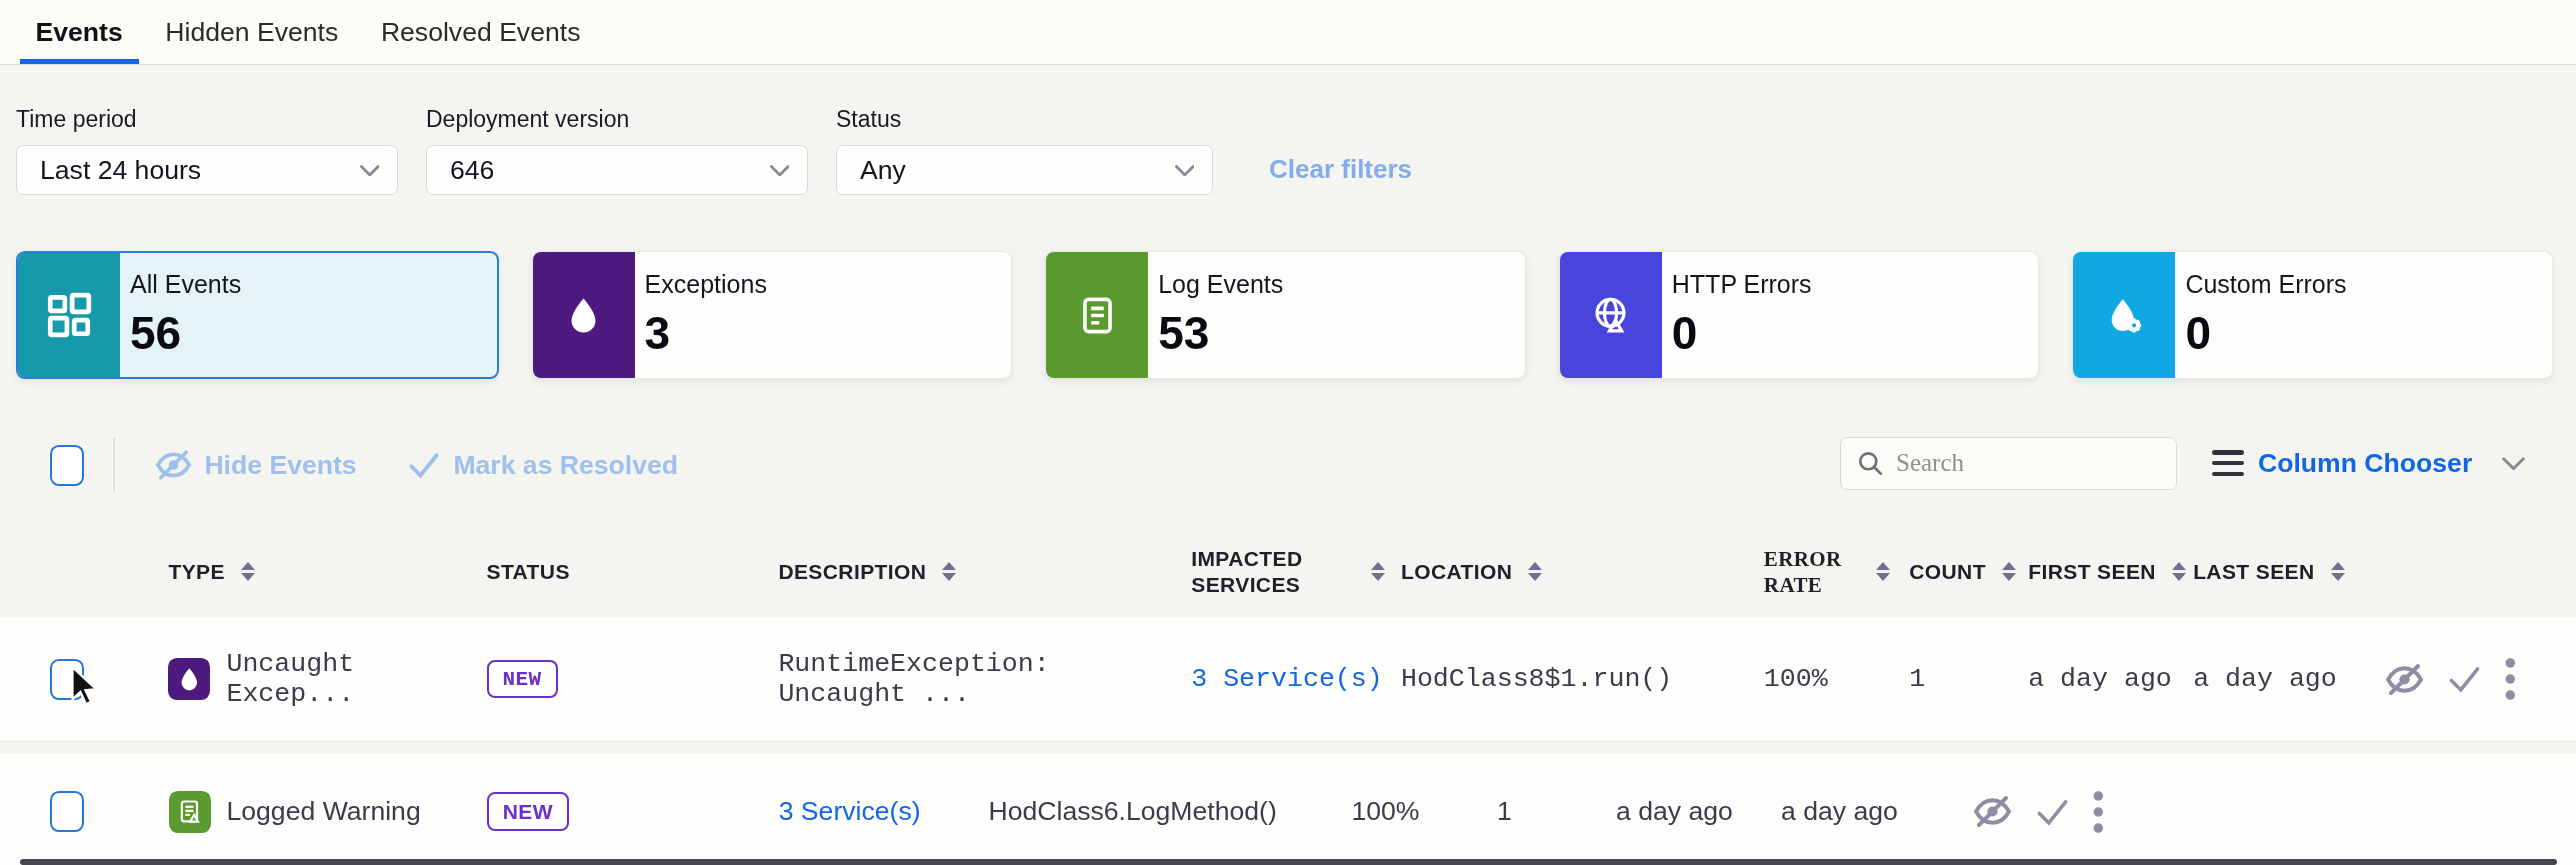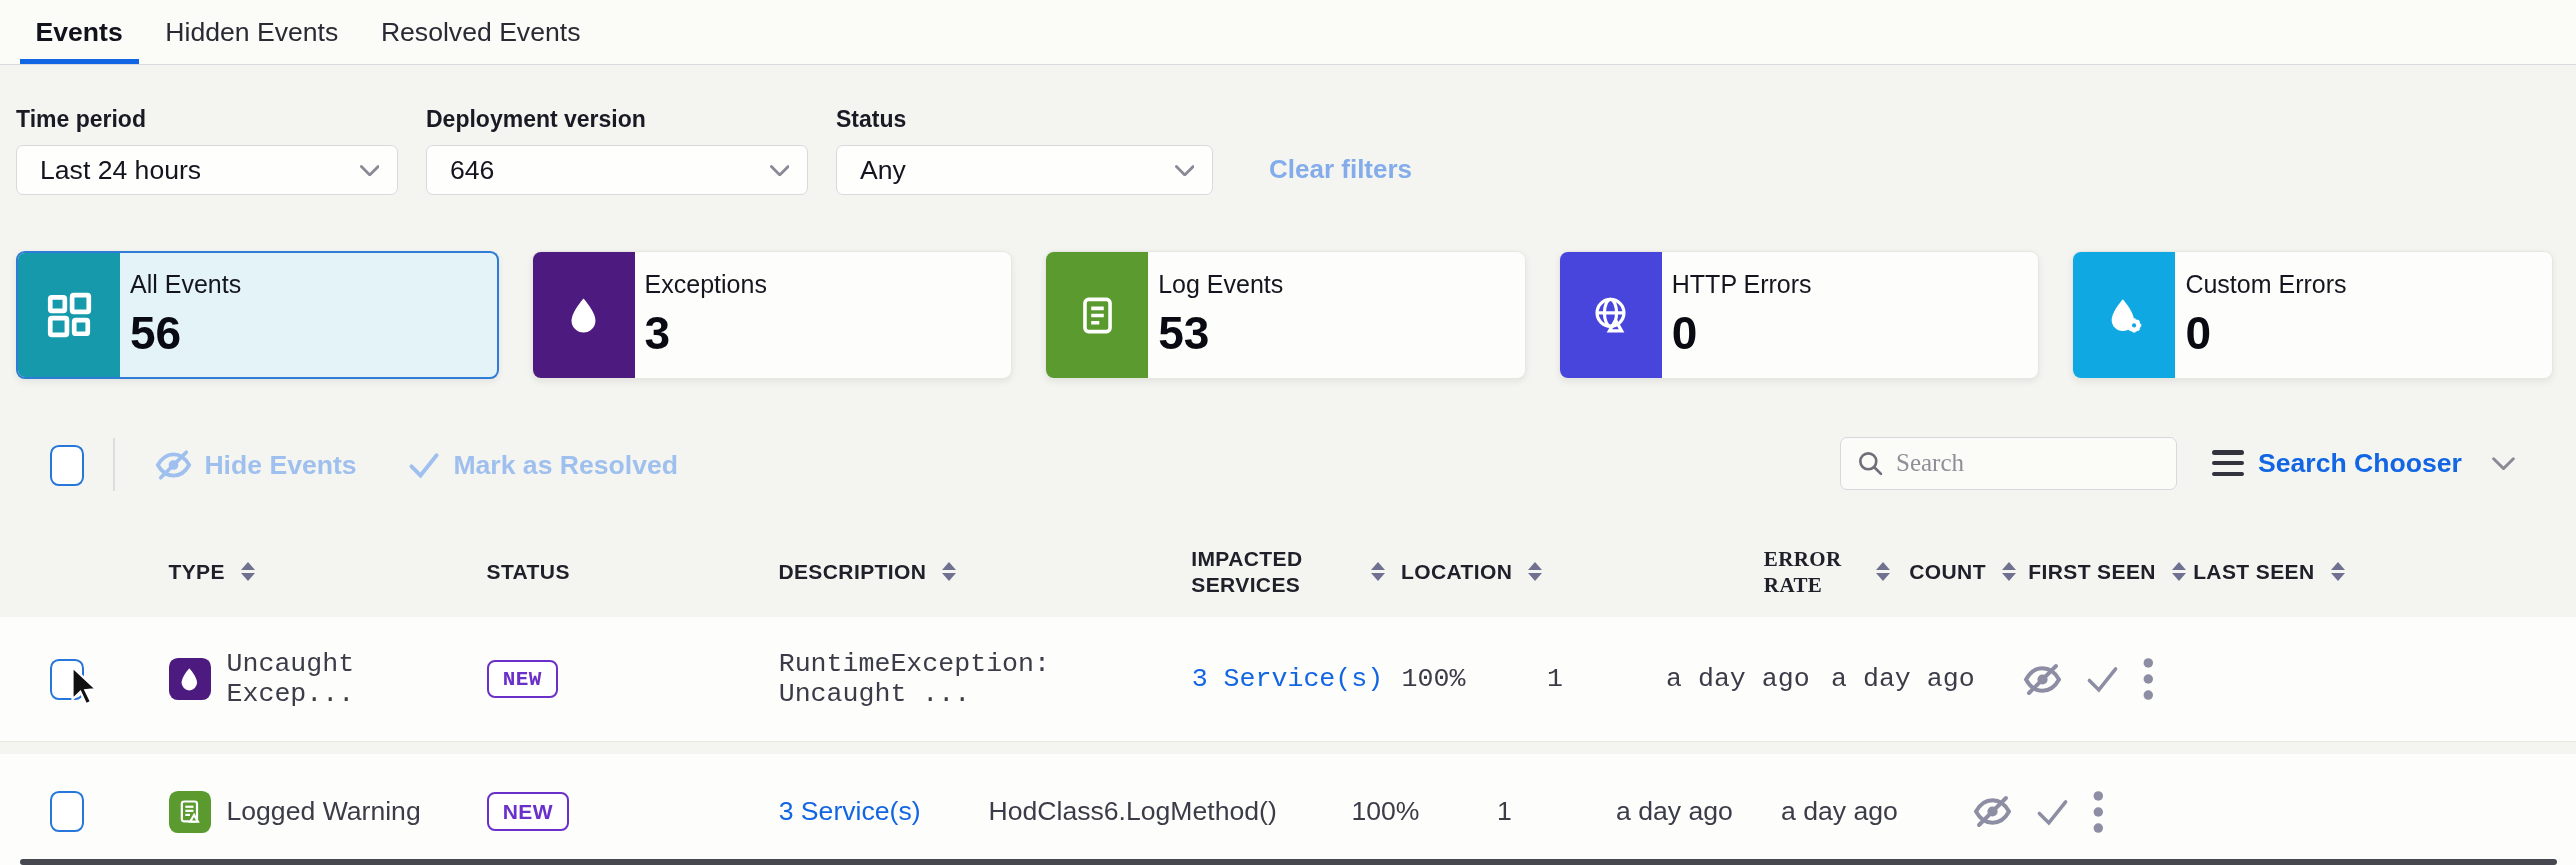--- a/index.html
+++ b/index.html
@@ -10,21 +10,21 @@
   
   .tabbar { position:absolute; top:0; left:0; right:0; height:65px; background:#fbfbf8;
             border-bottom:1.8px solid #d9d9df; display:flex; align-items:stretch; padding-left:19.5px; }
   .tab { display:flex; align-items:center; padding:0 16px; margin-right:10.6px; font-size:26.6px;
          color:#2a2a34; cursor:pointer; border-bottom:5.3px solid transparent; padding-top:5.3px; }
   .tab.active { font-weight:700; color:#12121c; border-bottom-color:#1266e3; }
 
   
   .filters { position:absolute; top:106px; left:0; right:0; height:106px; }
   .filter-group { position:absolute; top:0; }
-  .filter-group .flabel { display:block; font-size:23px; font-weight:700; color:#1a1a24; margin-bottom:12.4px; }
+  .filter-group .flabel { display:block; font-size:23px; font-weight:400; color:#1a1a24; margin-bottom:12.4px; }
   .select { height:50px; background:#fefefd; border:1.8px solid #d9d9e0; border-radius:7px;
             display:flex; align-items:center; justify-content:space-between; padding:0 17.7px 0 23px;
             font-size:26.6px; color:#14141f; cursor:pointer; }
   .fg1 { left:16px;  width:382px; }
   .fg2 { left:426px; width:382px; }
   .fg3 { left:836px; width:377px; }
   .clear-filters { position:absolute; left:1269px; top:48px; font-size:26px; font-weight:700;
                    color:#84acea; cursor:pointer; }
 
   
@@ -254,21 +254,21 @@
       </svg>
       <input type="text" placeholder="Search" style="">
     </div>
 
     <div class="column-chooser">
       <span class="hamburger">
           <i></i>
           <i></i>
           <i></i>
         </span>
-      <span class="cc-label">Search Chooser</span>
+      <span class="cc-label">Column Chooser</span>
       <svg class="cc-chevron" viewBox="0 0 14 8" width="23" height="13.3">
           <path d="M1 1 L7 7 L13 1" stroke="#8a8a96" stroke-width="1.8" fill="none" stroke-linecap="round"></path>
         </svg>
     </div>
   </section>
 
   <div class="thead">
     <div class="th c1"></div>
     <div class="th c2">
       <span class="lbl">TYPE</span>
@@ -344,20 +344,21 @@
       </span>
       <span>Uncaught Excep...</span>
     </div>
     <div class="cell c3">
       <span class="badge-new">NEW</span>
     </div>
     <div class="cell c4">RuntimeException: Uncaught ...</div>
     <div class="cell c5">
       <span class="link">3 Service(s)</span>
     </div>
+    <div class="cell c6">HodClass8$1.run()</div>
     <div class="cell c7">100%</div>
     <div class="cell c8">1</div>
     <div class="cell c9">a day ago</div>
     <div class="cell c10">a day ago</div>
     <div class="cell c11">
       <span class="action">
         <svg viewBox="0 0 26 22" width="39" height="33">
           <path d="M2 11 C5 5.5 9 3.5 13 3.5 C17 3.5 21 5.5 24 11 C21 16.5 17 18.5 13 18.5 C9 18.5 5 16.5 2 11 Z" fill="none" stroke="#8d8da4" stroke-width="2.6"></path>
           <circle cx="13" cy="11" r="3.4" fill="#8d8da4"></circle>
           <line x1="4" y1="20" x2="22" y2="2" stroke="#8d8da4" stroke-width="2.6" stroke-linecap="round"></line>

